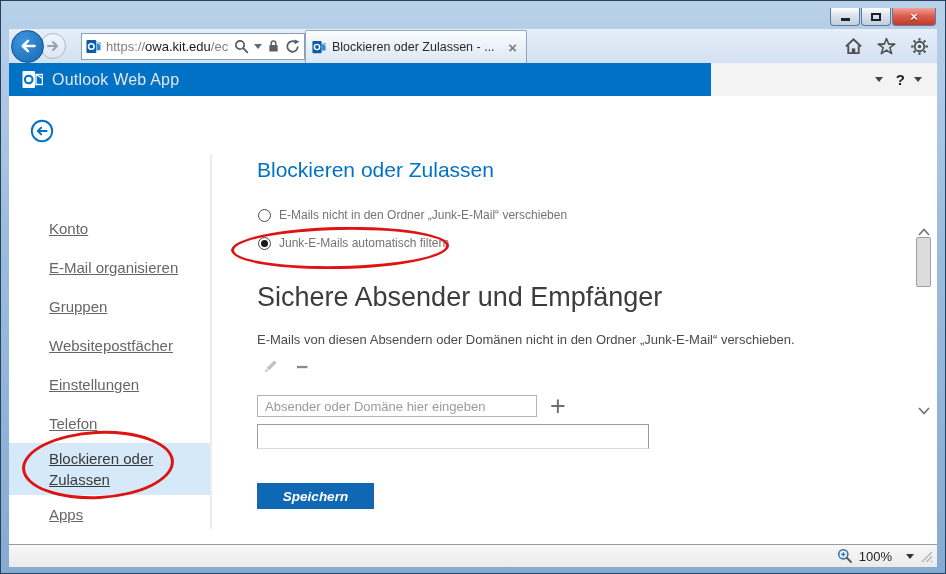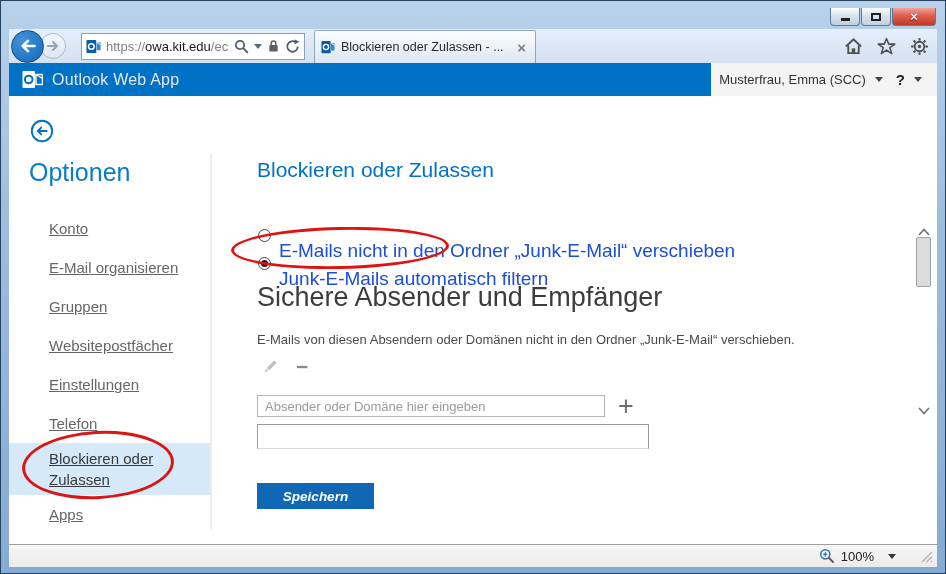--- a/index.html
+++ b/index.html
@@ -39,21 +39,21 @@
   .addressbar {
     display:flex; align-items:center; margin-left:15px; width:224px; height:27px;
     background:#fff; border:1px solid #8ba0b5; padding:0 4px; cursor:text;
   }
   .url-text { flex:1; font-size:13px; white-space:nowrap; overflow:hidden; margin-left:5px; }
   .url-text .dim { color:#808080; }
   .url-text .dom { color:#1a1a1a; }
   .addr-icons { display:flex; align-items:center; gap:5px; flex:0 0 auto; }
   .caret-down { width:0; height:0; border-left:4px solid transparent; border-right:4px solid transparent; border-top:5px solid #5a6b7c; }
   .tab {
-    display:flex; align-items:center; margin-left:9px; width:222px; height:33px; align-self:flex-end;
+    display:flex; align-items:center; width:222px; height:33px; align-self:flex-end;
     background:linear-gradient(#fbfdfe,#e9f0f8 55%,#dce7f3);
     border:1px solid #93a5ba; border-bottom:none; border-radius:2px 2px 0 0;
     padding:0 6px; cursor:pointer;
   }
   .tab-title { flex:1; font-size:12.5px; color:#2b2b2b; white-space:nowrap; overflow:hidden; margin-left:6px; }
   .tab-close { color:#7c7c7c; font-size:15px; font-weight:bold; padding:0 3px; cursor:pointer; }
   .nav-right { margin-left:auto; display:flex; align-items:center; gap:14px; padding-right:8px; }
   .nav-right > span { cursor:pointer; display:flex; }
 
   
@@ -78,48 +78,48 @@
   }
   .side-item.selected { background:#d6e9f8; color:#3a3a3a; padding-top:5px; padding-bottom:5px; }
   .v-divider { position:absolute; left:201px; top:58px; height:375px; width:2px; background:#ececec; }
 
   .main { position:absolute; left:248px; top:0; width:500px; }
   .main-heading { position:absolute; top:62px; left:0; font-size:21px; color:#0072c6; white-space:nowrap; }
   .radio-row { position:absolute; left:1px; display:flex; align-items:center; gap:8px; cursor:pointer; white-space:nowrap; }
   .radio-row.r1 { top:112px; } .radio-row.r2 { top:140px; }
   .radio-circle { width:13px; height:13px; border:1px solid #4a4a4a; border-radius:50%; background:#fff; display:flex; align-items:center; justify-content:center; flex:0 0 auto; }
   .radio-dot { width:7px; height:7px; border-radius:50%; background:#1a1a1a; }
-  .radio-label { font-size:19px; color:#1d4ed8;margin-top:32px; }
+  .radio-label { font-size:12px; color:#737373; }
   .section-heading { position:absolute; top:186px; left:0; font-size:27px; font-weight:300; color:#3c3c3c; white-space:nowrap; }
   .section-desc { position:absolute; top:236px; left:0; font-size:13px; color:#4a4a4a; white-space:nowrap; }
   .tools-row { position:absolute; top:262px; left:4px; display:flex; align-items:center; gap:17px; }
   .tool { cursor:pointer; display:flex; align-items:center; }
   .minus-glyph { font-size:21px; color:#8a8a8a; font-weight:bold; line-height:18px; }
   .input-row { position:absolute; top:299px; left:0; display:flex; align-items:center; }
-  .sender-input { width:348px; height:22px; border:1px solid #b3b3b3; font-size:13px; padding:0 7px; color:#333; font-family:inherit; }
+  .sender-input { width:280px; height:22px; border:1px solid #b3b3b3; font-size:13px; padding:0 7px; color:#333; font-family:inherit; }
   .sender-input::placeholder { color:#9b9b9b; opacity:1; }
   .plus-glyph { font-size:27px; color:#6e6e6e; margin-left:13px; cursor:pointer; line-height:22px; }
   .listbox { position:absolute; top:328px; left:0; width:392px; height:25px; background:#fff; border:1px solid #9c9c9c; border-bottom-color:#d8d8d8; cursor:default; }
   .save-btn {
     position:absolute; top:387px; left:0; width:117px; height:26px;
     background:#1068b5; color:#fff; border:none; font-family:inherit;
     font-size:13.5px; font-weight:bold; cursor:pointer;font-style:italic;
   }
 
   
   .owa-scroll { position:absolute; right:4px; top:0; width:18px; height:100%; }
   .scroll-arrow { position:absolute; left:3px; cursor:pointer; }
   .scroll-up { top:126px; } .scroll-down { top:305px; }
   .scroll-thumb { position:absolute; left:1px; top:141px; width:15px; height:50px; background:#dcdcdc; border:1px solid #9f9f9f; border-radius:2px; cursor:grab; }
 
   
   .statusbar {
     position:absolute; top:543px; left:8px; right:8px; height:23px;
     background:linear-gradient(#f7f7f7,#ebebeb); border-top:1px solid #9d9d9d;
-    display:flex; align-items:center; justify-content:flex-end; gap:18px; padding-right:4px;
+    display:flex; align-items:center; justify-content:flex-end; gap:0; padding-right:4px;
   }
   .zoom-ctl { display:flex; align-items:center; gap:6px; cursor:pointer; }
   .zoom-text { font-size:13px; color:#222; }
   .statusbar .caret-down { border-top-color:#333; margin-left:8px; }
   .grip { margin-left:6px; display:flex; }
 
   
   .annotation { position:absolute; border:3px solid #dd1412; border-radius:50%; pointer-events:none; z-index:40; }
   .ann-radio { left:230px; top:226px; width:218px; height:42px; transform:rotate(-1.2deg); }
   .ann-side { left:21px; top:430px; width:152px; height:68px; transform:rotate(-3deg); }
@@ -227,38 +227,36 @@
     <div class="owa-left">
       <svg width="21" height="19" viewBox="0 0 21 19">
           <rect x="0.5" y="1" width="12.5" height="17" rx="1" fill="#fff"></rect>
           <circle cx="6.7" cy="9.5" r="3.8" fill="none" stroke="#0072c6" stroke-width="2"></circle>
           <rect x="14" y="4.5" width="6.5" height="10" fill="none" stroke="#fff" stroke-width="1.4"></rect>
           <path d="M14 4.5l6.5 4" stroke="#fff" stroke-width="1.4" fill="none"></path>
         </svg>
       <span class="owa-title">Outlook Web App</span>
     </div>
     <div class="owa-right">
-      <span class="user-name">Musterfrau, Emma (SCC)</span>
       <span class="caret-down"></span>
       <span class="help-q">?</span>
       <span class="caret-down"></span>
     </div>
   </div>
 
   <div class="content">
 
     <div class="back-pill">
       <svg width="24" height="24" viewBox="0 0 24 24">
           <circle cx="12" cy="12" r="10.2" fill="none" stroke="#0072c6" stroke-width="1.9"></circle>
           <path d="M16.6 12H8.2 M11.2 8.6L7.8 12l3.4 3.4" fill="none" stroke="#0072c6" stroke-width="1.9" stroke-linecap="round" stroke-linejoin="round"></path>
         </svg>
     </div>
 
     <div class="sidebar">
-      <div class="sidebar-title">Optionen</div>
       <div class="sidebar-nav">
         <div class="side-item">Konto</div>
         <div class="side-item">E-Mail organisieren</div>
         <div class="side-item">Gruppen</div>
         <div class="side-item">Websitepostfächer</div>
         <div class="side-item">Einstellungen</div>
         <div class="side-item">Telefon</div>
         <div class="side-item selected">Blockieren oder Zulassen</div>
         <div class="side-item">Apps</div>
       </div>

